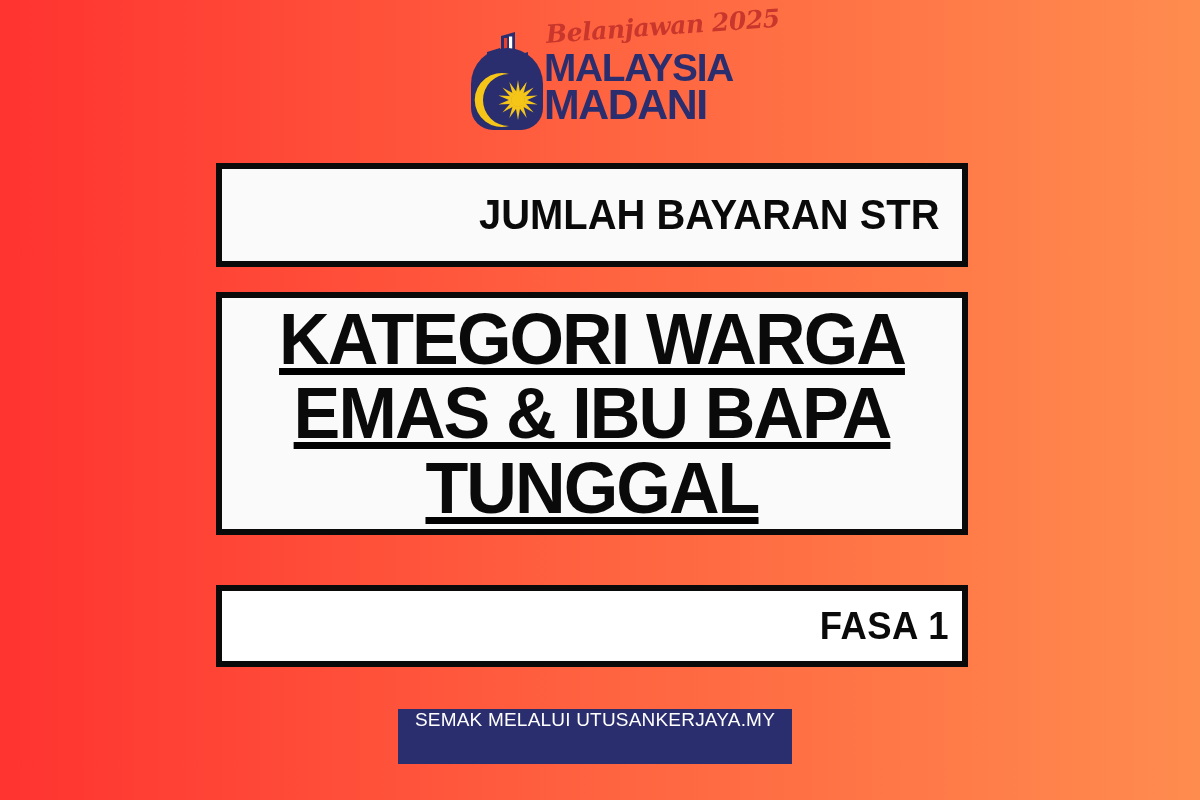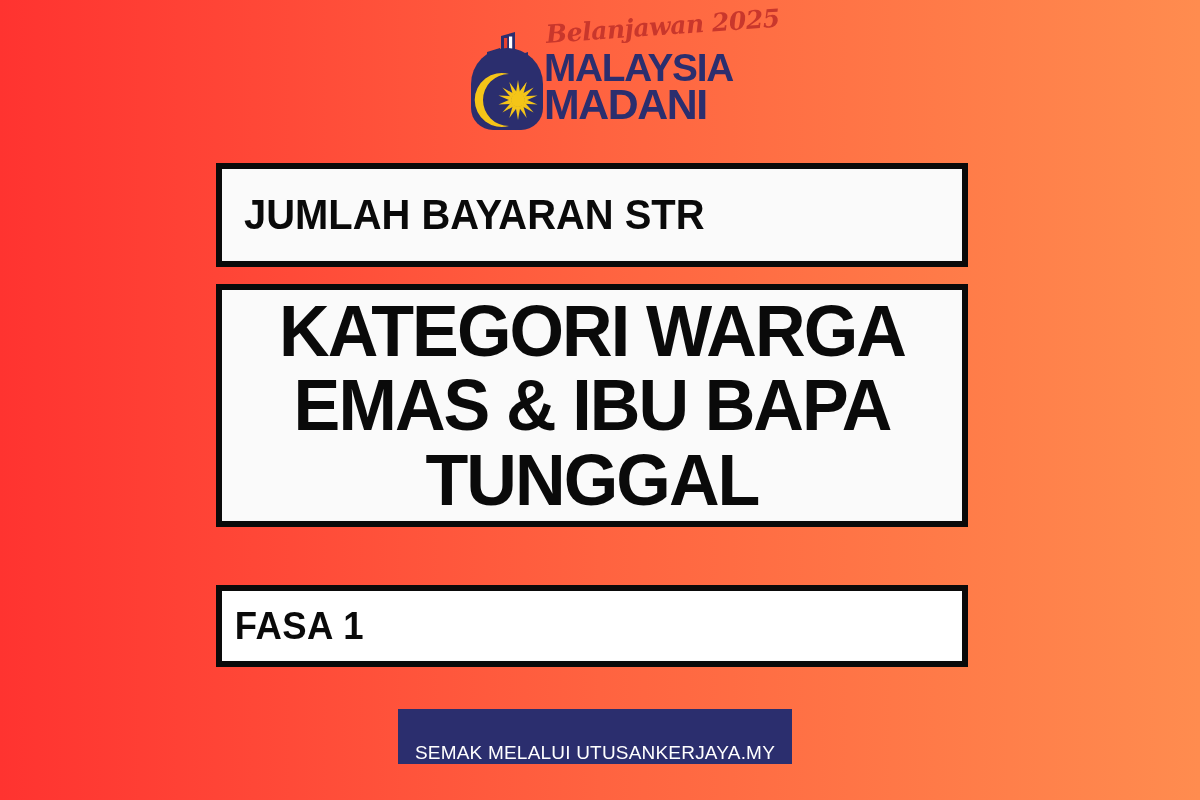--- a/index.html
+++ b/index.html
@@ -88,25 +88,25 @@
   
   .text-box {
     position: absolute;
     left: 216px;
     width: 752px;
     box-sizing: border-box;
     border: 6px solid #0A0A0A;
     background: #FAFAFA;
     display: flex;
     align-items: center;
-    justify-content: flex-start;
+    justify-content: flex-end;
     text-align: center;
   }
   #box-title { top: 163px; height: 104px; }
-  #box-headline { top: 284px; height: 243px; background: #FAFAFA; }
+  #box-headline { top: 292px; height: 243px; background: #FAFAFA; text-decoration: underline; }
   #box-phase { top: 585px; height: 82px; background: #FFFFFF; }
 
   .heading-text {
     font-family: "Liberation Sans", sans-serif;
     font-weight: 700;
     color: #0A0A0A;
     line-height: 1.0;
     letter-spacing: -1px;
     padding: 0 10px;
   }
@@ -129,21 +129,21 @@
 
   
   #footer-banner {
     position: absolute;
     left: 398px;
     top: 709px;
     width: 394px;
     height: 55px;
     background: #2B2E6E;
     display: flex;
-    align-items: flex-end;
+    align-items: flex-start;
     justify-content: center;
   }
   #footer-text {
     color: #FFFFFF;
     font-family: "Liberation Sans", sans-serif;
     font-weight: 400;
     font-size: 19px;
     letter-spacing: 0.2px;
     white-space: nowrap;
   }

